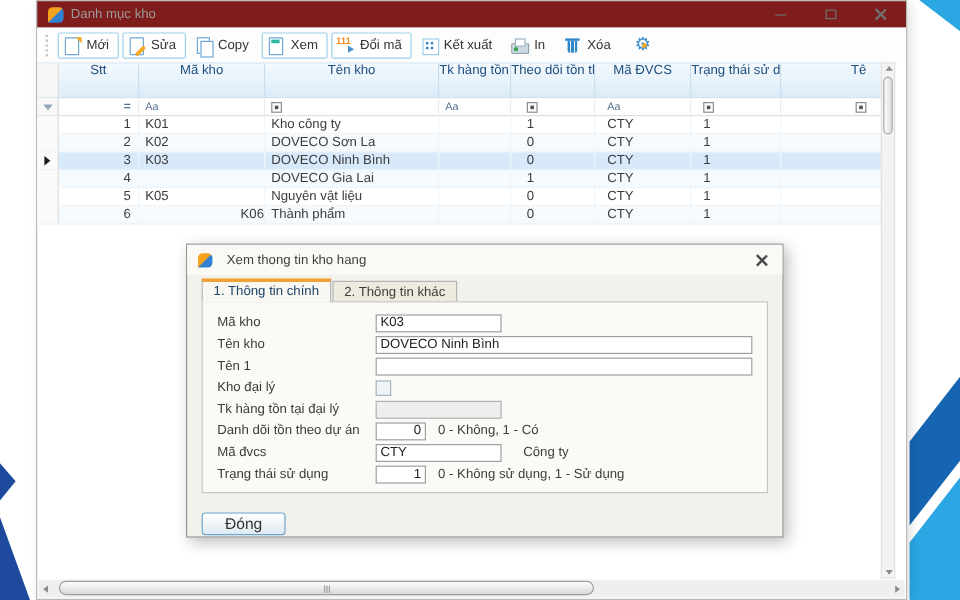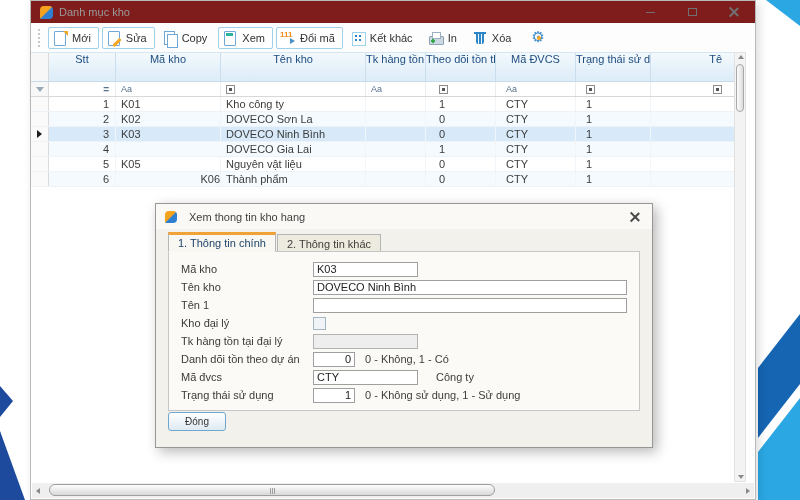--- a/index.html
+++ b/index.html
@@ -97,21 +97,21 @@
   .flabel { width:132px; flex:0 0 132px; font-size:11px; color:#3c3b36; }
   .fin { height:15px; border:1px solid #9f9f9f; background:#fff; font-size:11px; padding:0 3px;
     font-family:inherit; color:#222; border-radius:0; }
   .w-sm { width:42px; text-align:right; }
   .w-md { width:105px; }
   .w-lg { width:330px; }
   .fin:disabled { background:#eeeeee; border-color:#b3b3b3; }
   .fhint { font-size:11px; color:#3f3e39; margin-left:10px; white-space:nowrap; }
   .fhint.wide { margin-left:18px; }
   .checkbox { width:13px; height:13px; border:1px solid #a3b6c2; background:#f0f4f7; }
-  .dlg-close-btn { margin:1px 12px; width:58px; height:19px; font-size:10px; font-family:inherit;
+  .dlg-close-btn { margin:16px 12px; width:70px; height:19px; font-size:13px; font-family:inherit;
     border:1px solid #70a7cf; border-radius:3px; background:linear-gradient(#ffffff,#dfeaf3); color:#333; }
 </style>
 </head>
 <body>
 
 <svg class="decor" viewBox="0 0 800 500">
   <polygon points="766,0 800,0 800,26" fill="#2ba7e3"></polygon>
   <polygon points="0,386 13,401 0,417" fill="#1d4a9d"></polygon>
   <polygon points="0,431 25,500 0,500" fill="#1d4a9d"></polygon>
   <polygon points="758,368 800,314 800,384 758,438" fill="#1565b2"></polygon>
@@ -154,21 +154,21 @@
         <div class="tbtn boxed">
           <span class="ticon i-view"></span>
           <span>Xem</span>
         </div>
         <div class="tbtn boxed">
           <span class="ticon i-changecode"></span>
           <span>Đổi mã</span>
         </div>
         <div class="tbtn">
           <span class="ticon i-export"></span>
-          <span>Kết khác</span>
+          <span>Kết xuất</span>
         </div>
         <div class="tbtn">
           <span class="ticon i-print"></span>
           <span>In</span>
         </div>
         <div class="tbtn">
           <span class="ticon i-delete"></span>
           <span>Xóa</span>
         </div>
       </div>

